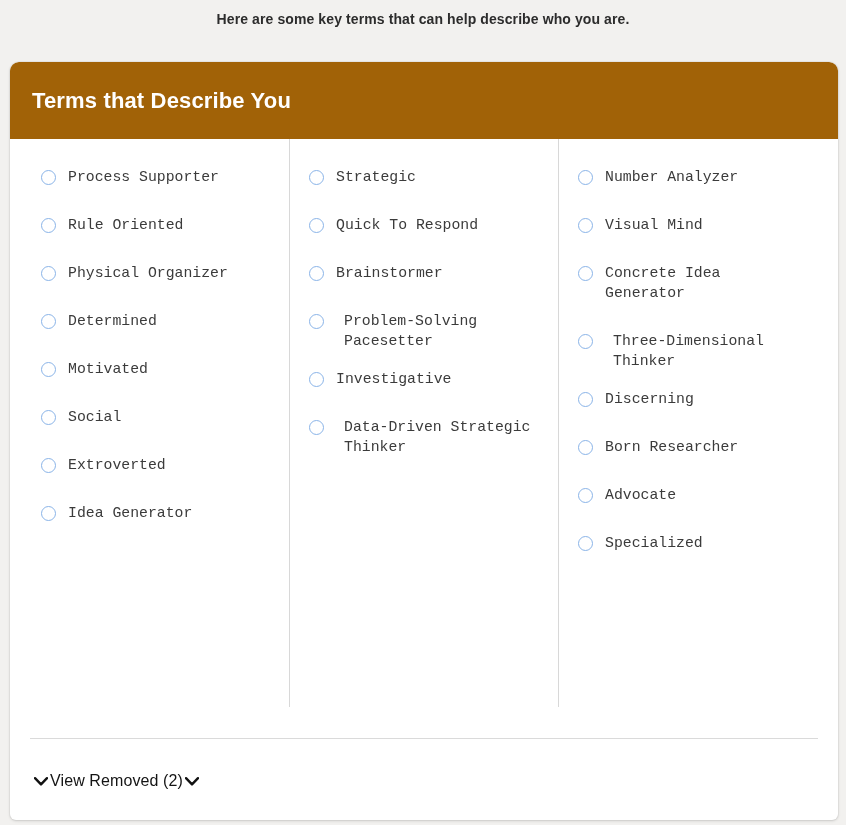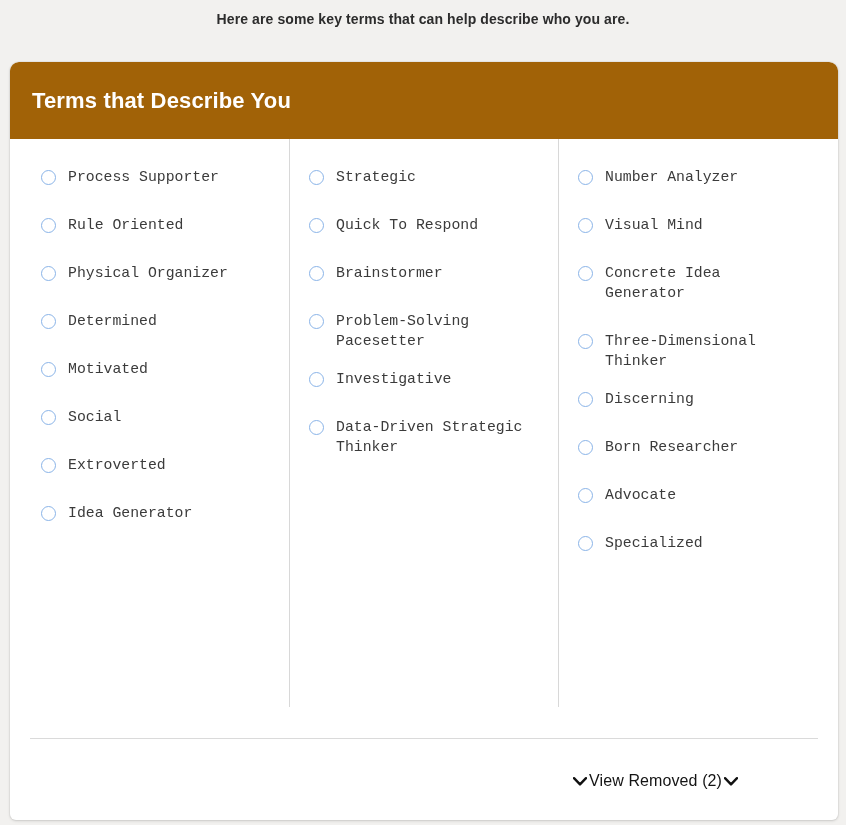--- a/index.html
+++ b/index.html
@@ -100,21 +100,21 @@
     background: #d8d8d8;
   }
 
   .term-item {
     display: flex;
     align-items: flex-start;
     margin-bottom: 28px;
     cursor: pointer;
   }
 
-  .term-item.two-line { margin-bottom: 18px; }
+  .term-item.two-line { margin-bottom: 18px; gap: 8px; }
 
   .radio-circle {
     flex: 0 0 auto;
     width: 15px;
     height: 15px;
     border: 1.6px solid #8ab4e8;
     border-radius: 50%;
     box-sizing: border-box;
     margin-top: 3px;
     background: transparent;
@@ -150,21 +150,21 @@
   }
 
   .footer-bar {
     position: absolute;
     left: 0;
     top: 8px;
     width: 752px;
     height: 42px;
     display: flex;
     align-items: center;
-    justify-content: flex-end;
+    justify-content: flex-start;
     padding: 0 22px;
     box-sizing: border-box;
     cursor: pointer;
   }
 
   .chev {
     width: 18px;
     height: 18px;
     display: flex;
     align-items: center;

